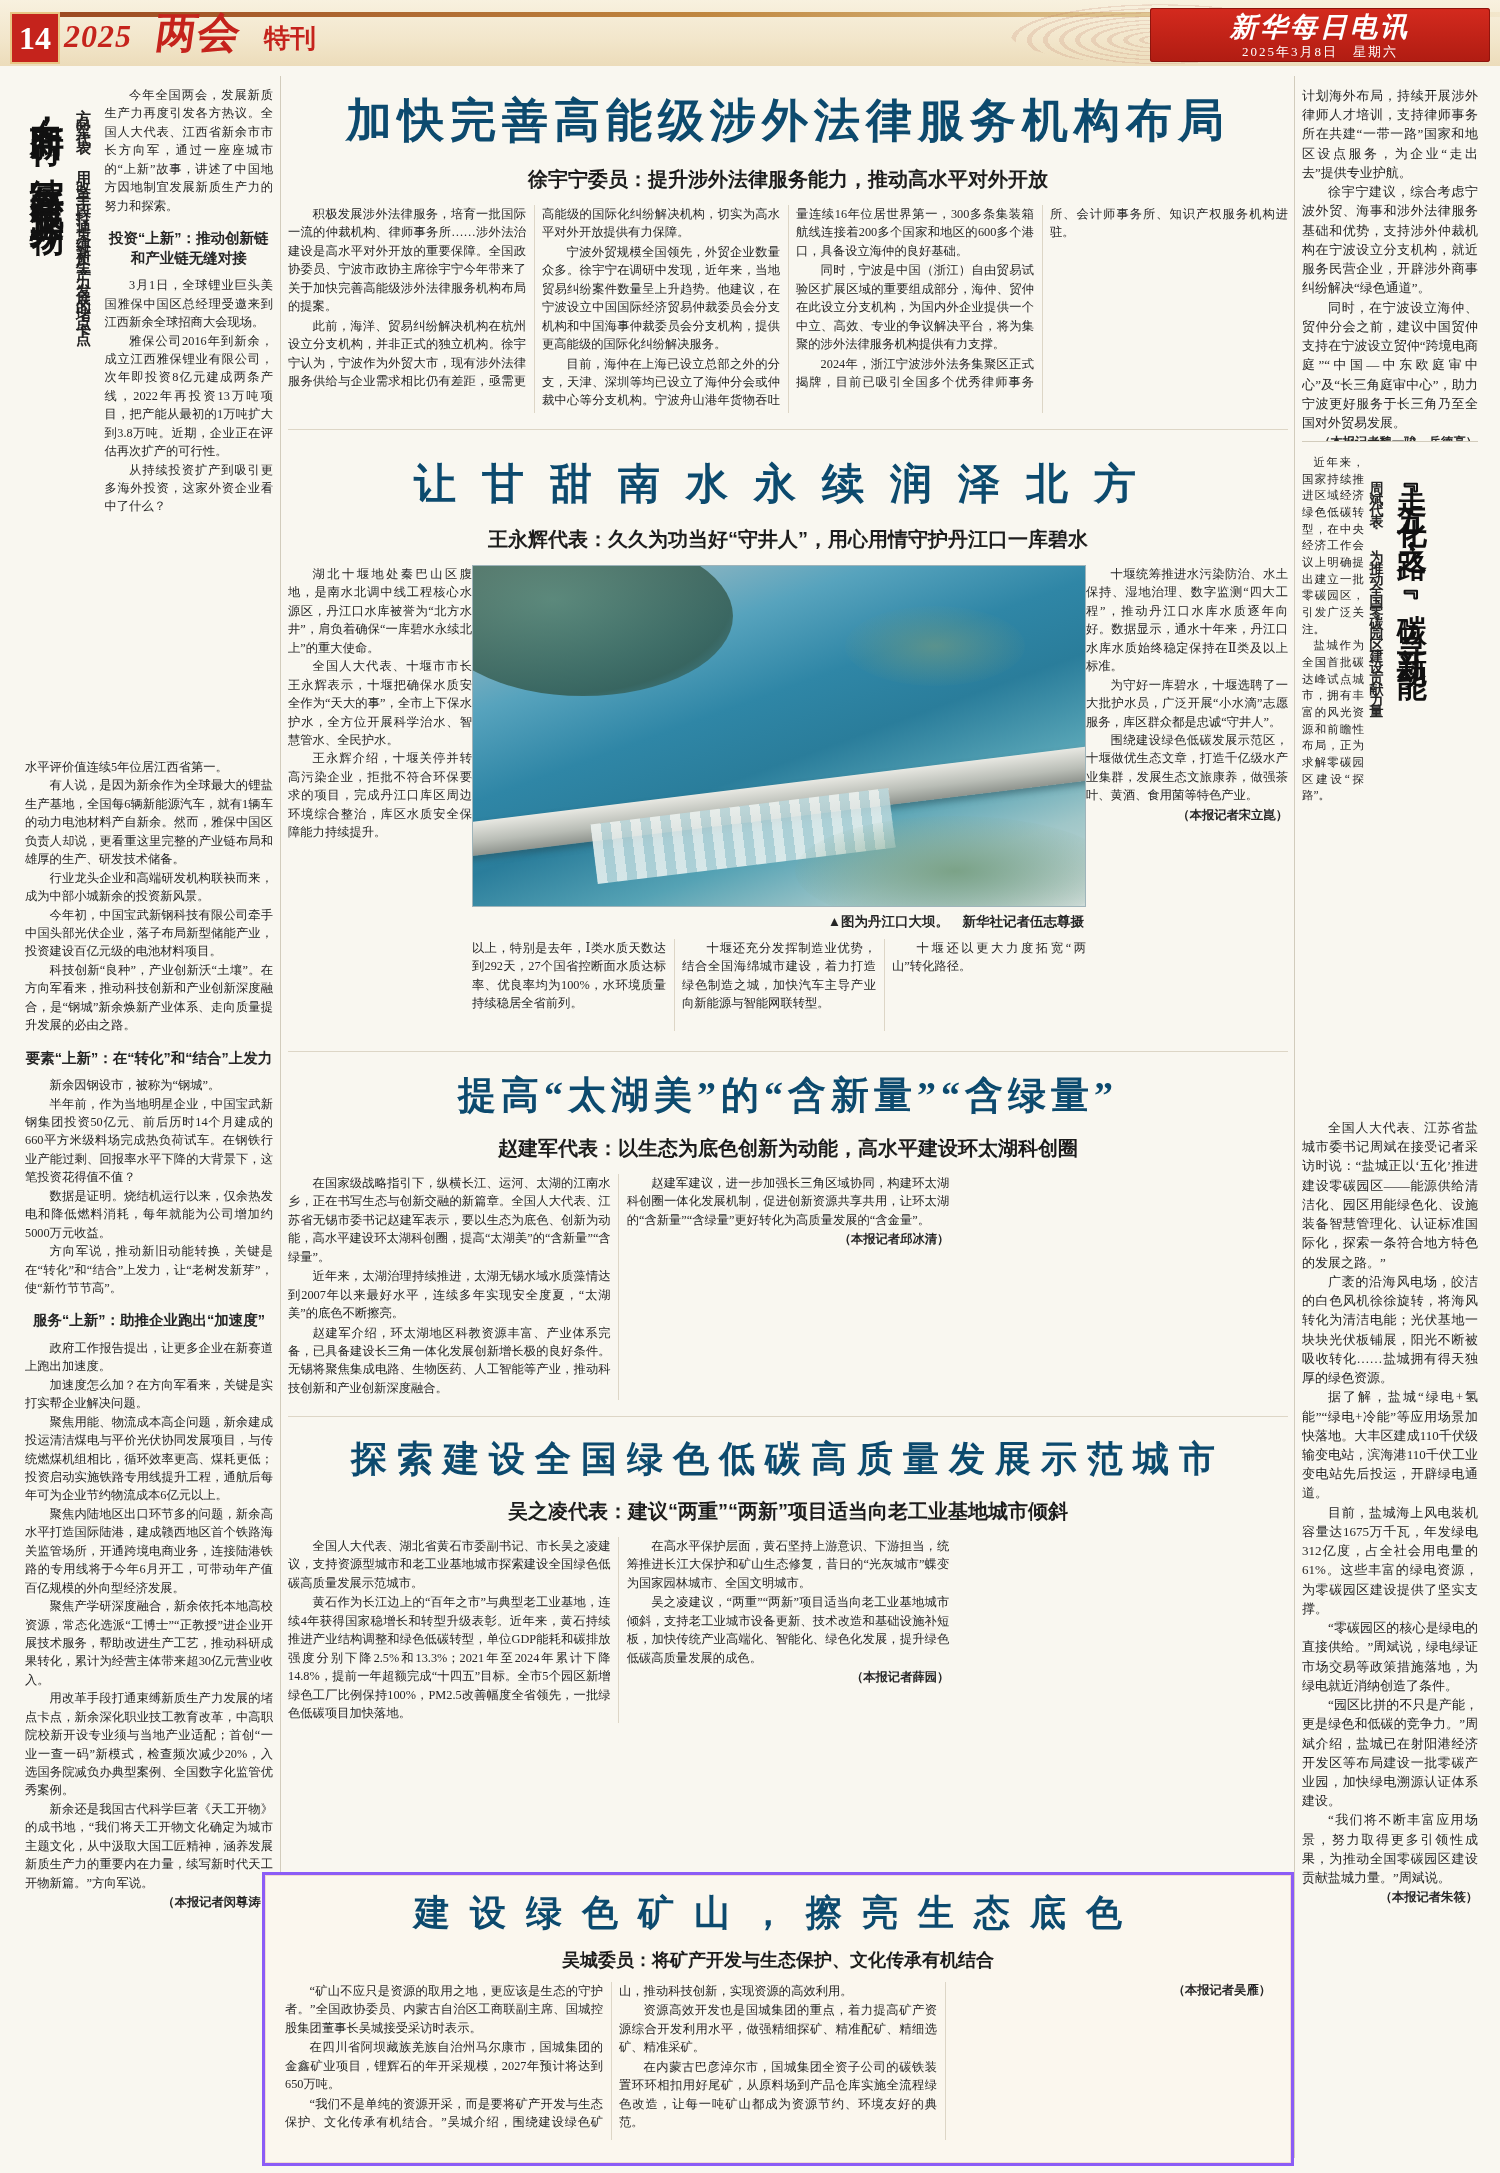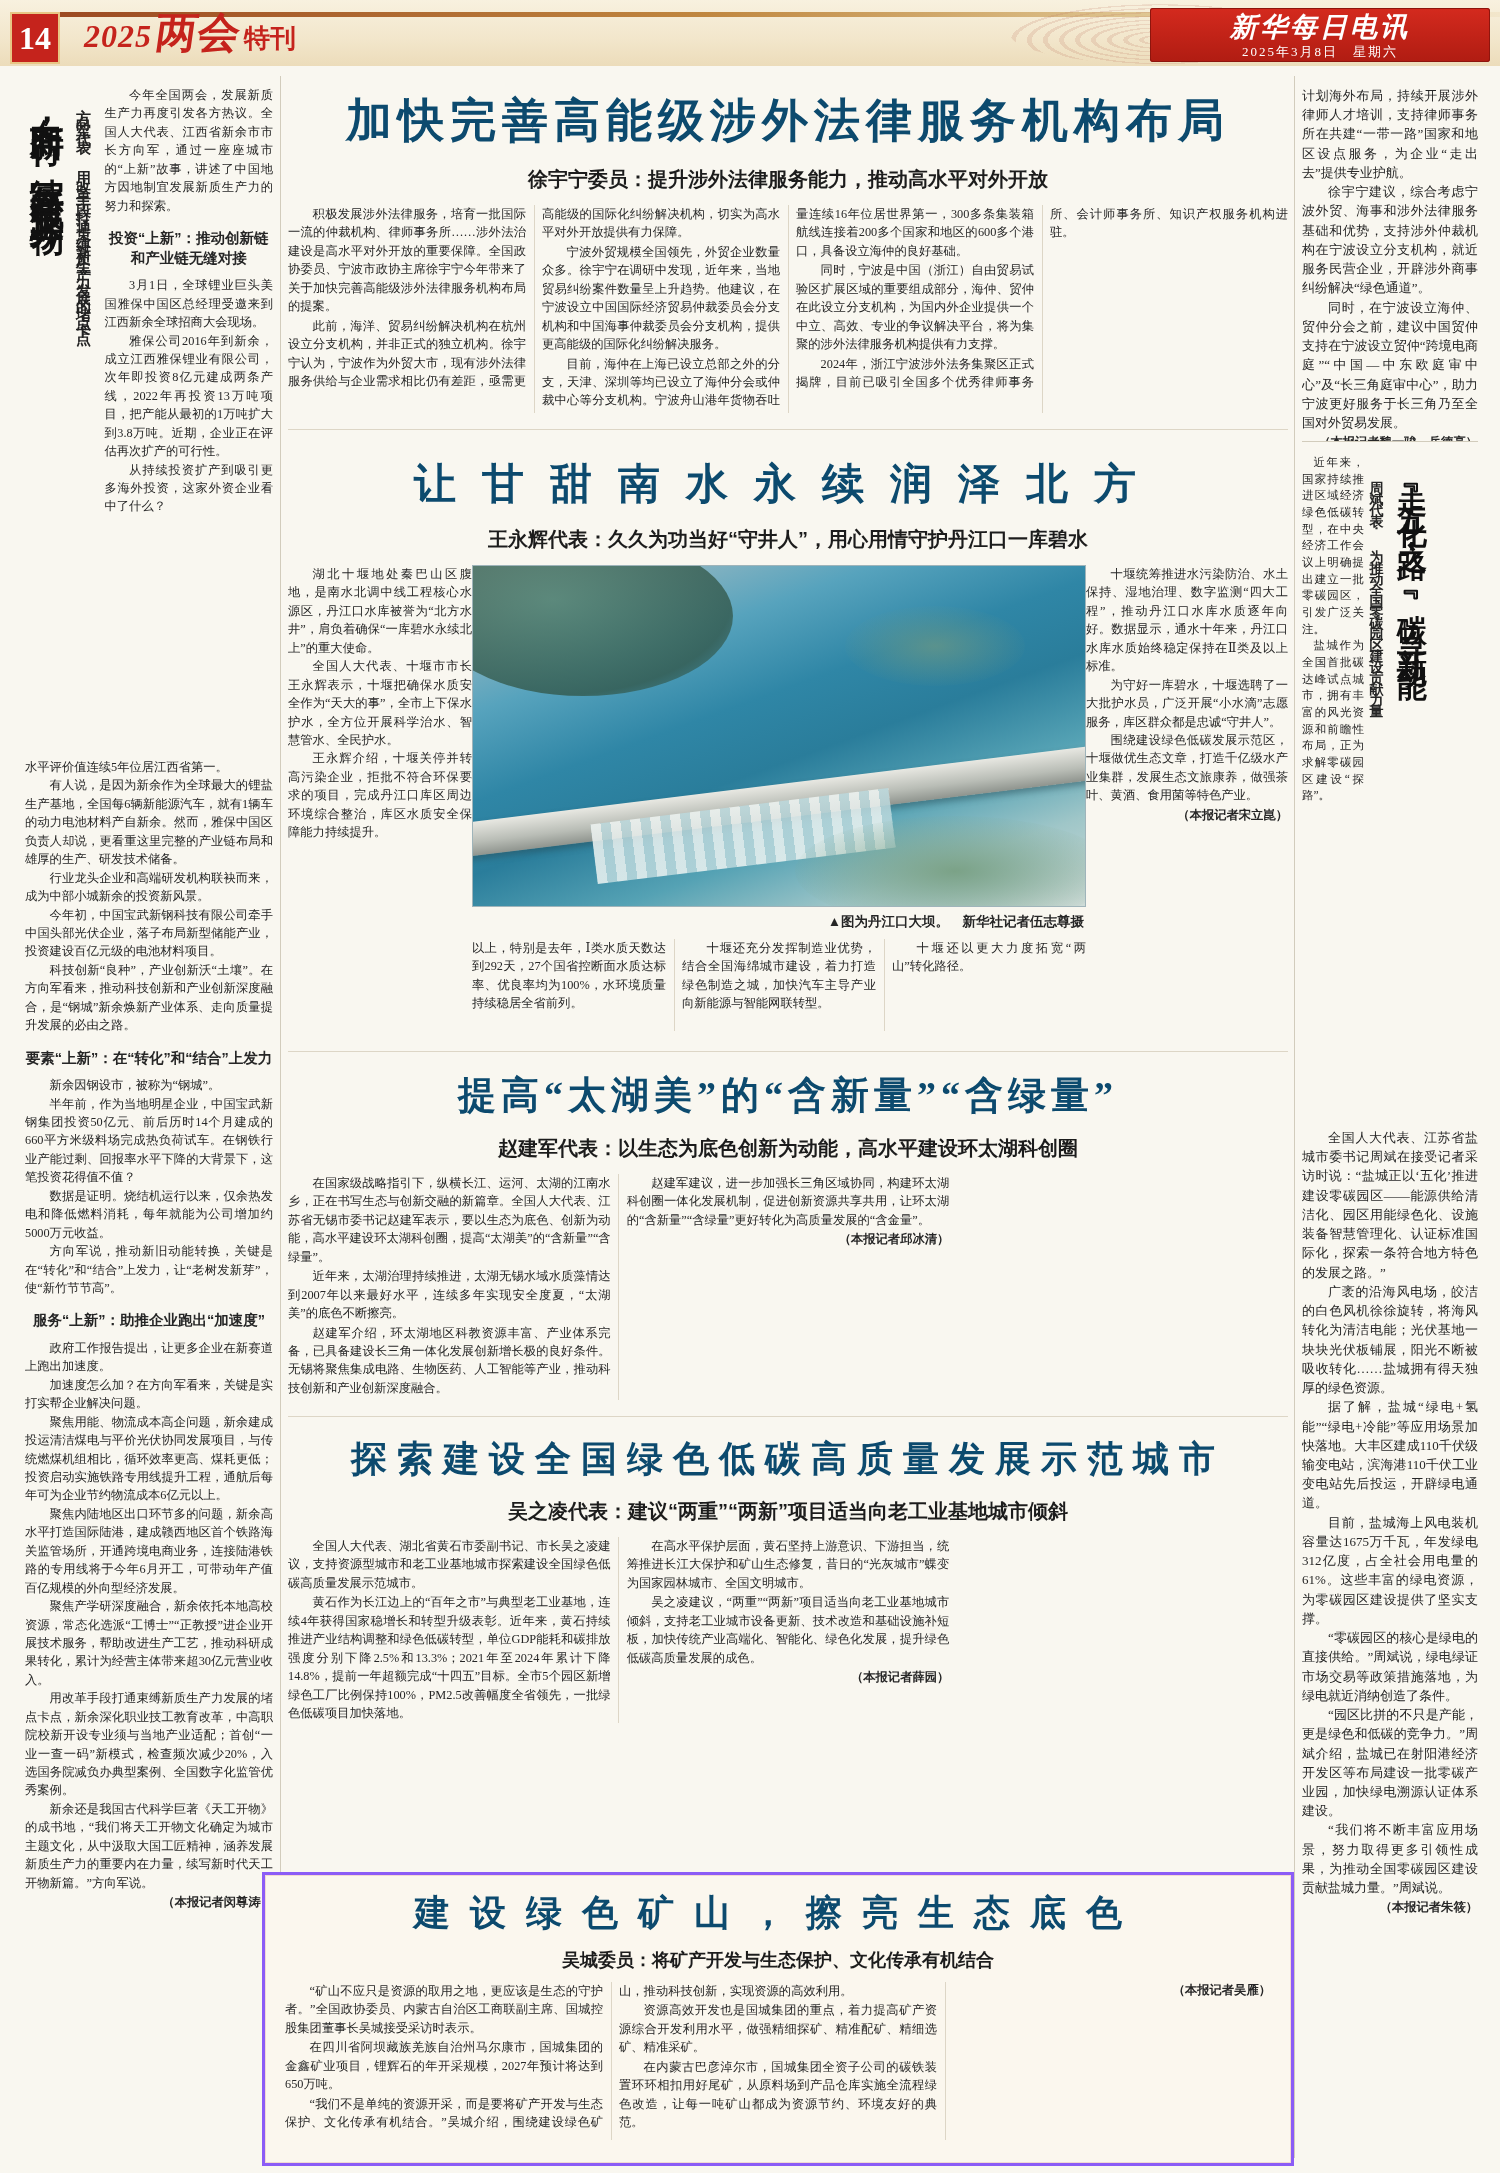--- a/index.html
+++ b/index.html
@@ -8,21 +8,21 @@
   
   .banner{position:absolute;left:0;top:0;width:1500px;height:66px;
           background:linear-gradient(180deg,#f8f1df 0%,#f2e6cb 60%,#ecdcba 100%);}
   .banner-stripe{position:absolute;left:58px;top:12px;width:1442px;height:5px;
           background:linear-gradient(90deg,#9c4a22,#c08740 45%,#e3cf9e 80%,#f2e6cb);}
   .ripples{position:absolute;left:1010px;top:4px;width:300px;height:60px;opacity:.55;border-radius:50%;
           background:repeating-radial-gradient(ellipse at 50% 60%,rgba(190,120,100,.35) 0 5px,rgba(255,255,255,0) 5px 16px);}
   .pagenum{position:absolute;left:10px;top:12px;width:46px;height:48px;background:#c5231c;color:#fff;
           border:2px solid #e8c584;display:flex;align-items:center;justify-content:center;
           font-size:32px;font-weight:bold;font-family:"Liberation Serif",serif;}
-  .edition{position:absolute;left:84px;top:12px;display:flex;align-items:baseline;color:#c5231c;gap:4px;}
+  .edition{position:absolute;left:64px;top:12px;display:flex;align-items:baseline;color:#c5231c;gap:24px;}
   .ed-year{font-size:32px;font-weight:bold;font-style:italic;letter-spacing:1px;}
   .ed-main{font-size:42px;font-weight:bold;transform:skewX(-8deg);line-height:1;}
   .ed-sub{font-size:26px;font-weight:bold;}
   .masthead{position:absolute;right:10px;top:8px;width:340px;height:54px;border-radius:3px;
           background:linear-gradient(180deg,#d42a1e,#b01c12);color:#fff;text-align:center;box-shadow:0 0 0 1px #8e150d inset;}
   .mh-name{font-size:27px;font-weight:bold;font-style:italic;letter-spacing:3px;margin-top:1px;font-family:Liberation Mono, monospace;}
   .mh-date{font-size:13px;letter-spacing:2px;margin-top:-2px;}
   
   .vr{position:absolute;top:76px;width:0;border-left:1px solid #d2ccbc;}
   .left-rail{position:absolute;left:25px;top:86px;width:248px;height:2072px;overflow:hidden;}
@@ -85,21 +85,21 @@
   .c-mine{column-count:3;height:158px;}
   
   .rr-law{border-bottom:1px solid #d2ccbc;padding-bottom:8px;height:356px;overflow:hidden;box-sizing:border-box;}
   .rr-carbon-top{display:flex;height:664px;margin-top:12px;}
   .rr-nar{width:62px;overflow:hidden;}
   .rr-nar p{font-size:11.5px;line-height:1.45;text-indent:1em;margin:0;text-align:justify;}
   .v-sub2{writing-mode:vertical-rl;font-size:14px;font-weight:bold;letter-spacing:11px;
         font-family:"Liberation Sans","DejaVu Sans",sans-serif;padding:16px 4px 0 4px;}
   .v-hl2{writing-mode:vertical-rl;font-size:30px;font-weight:bold;letter-spacing:11px;line-height:1.2;
         padding:8px 2px 0 4px;color:#111;}
-  .rr-body{margin-top:10px;}
+  .rr-body{}
   .rr-body p.t,.rr-law p.t{font-size:13px;line-height:1.48;}
 </style>
 </head>
 <body>
 
 <div class="page">
 
   <div class="banner">
     <div class="banner-stripe"></div>
     <div class="ripples"></div>

